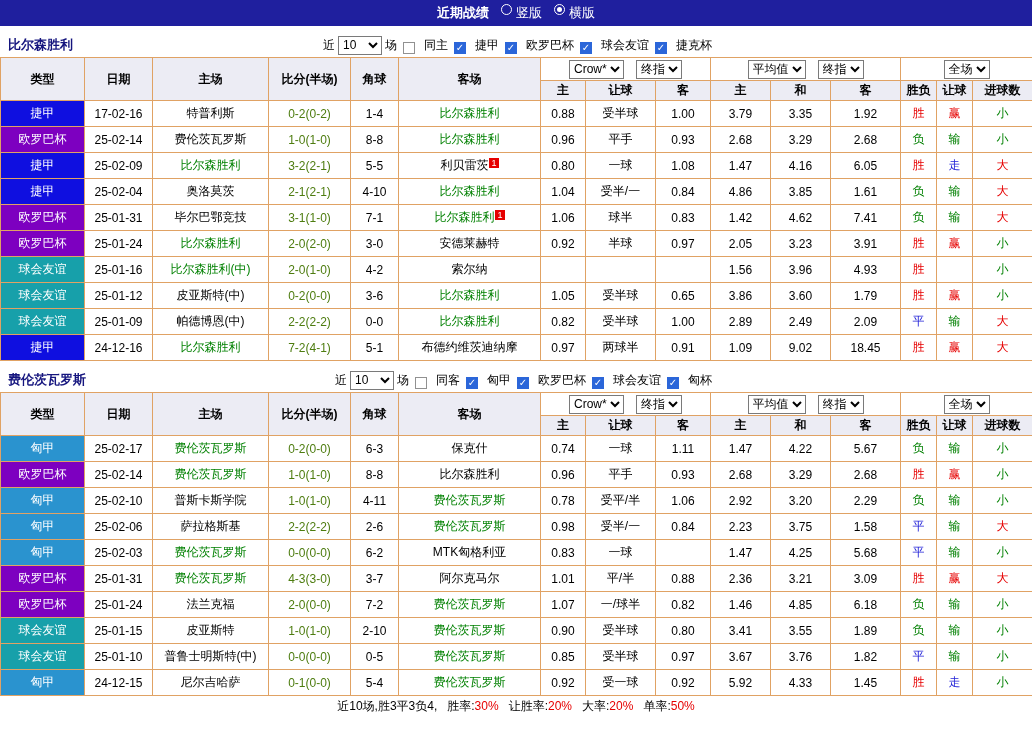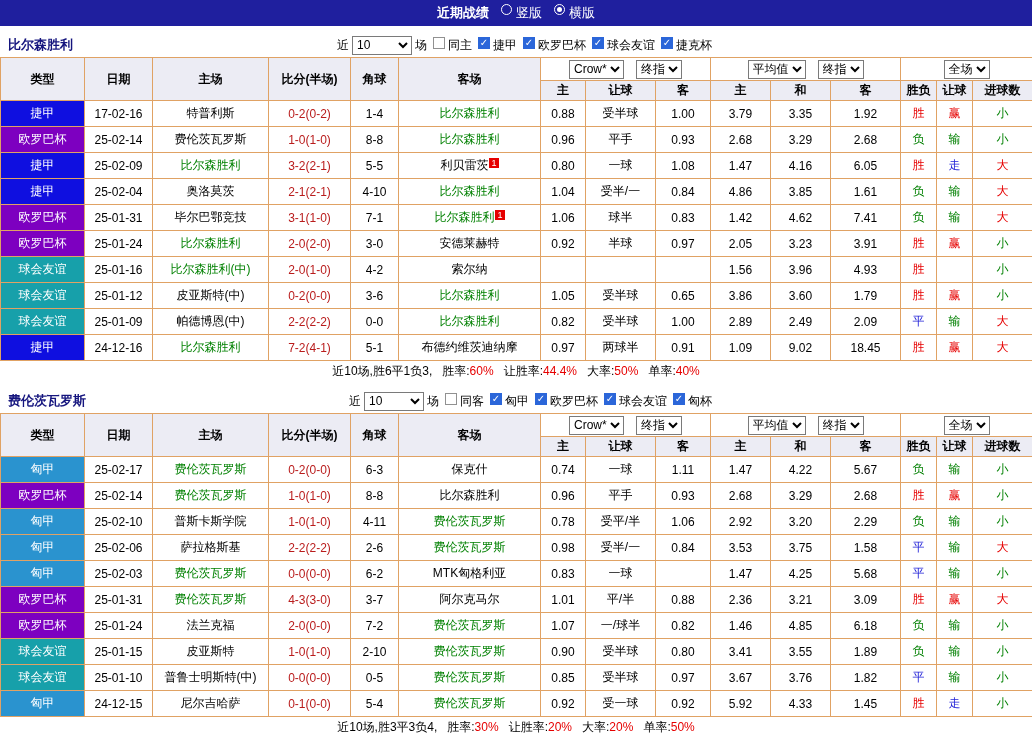--- a/index.html
+++ b/index.html
@@ -8,34 +8,34 @@
   .topbar{height:26px;background:#1f1f9e;color:#fff;display:flex;align-items:center;justify-content:center;gap:12px;font-size:13px}
   .ttl{font-weight:bold}
   .rlabel{display:inline-flex;align-items:flex-start;gap:4px;cursor:pointer}
   .radio{width:11px;height:11px;border:1px solid #fff;border-radius:50%;display:inline-block;position:relative}
   .radio.on::after{content:"";position:absolute;left:2px;top:2px;right:2px;bottom:2px;border-radius:50%;background:#fff}
   .section{margin-top:7px}
   .secbar{display:flex;align-items:center;height:24px;padding:0 8px}
   .secname{font-weight:bold;font-size:13px;color:#15157e}
   .filters{margin-left:auto;margin-right:312px;display:flex;align-items:center;gap:3px;white-space:nowrap}
   .sel{font-size:12px;height:19px;border:1px solid #7a7a7a;background:#fff}
-  .cntsel{width:60px}
-  .cb{display:inline-flex;align-items:flex-start;gap:3px;margin-left:3px;cursor:pointer}
+  .cntsel{width:44px}
+  .cb{display:inline-flex;align-items:flex-end;gap:9px;margin-left:3px;cursor:pointer}
   .box{width:12px;height:12px;border:1px solid #919191;background:#fff;font-size:10px;line-height:10px;color:#fff;display:inline-flex;align-items:center;justify-content:center}
   .box.on{background:#2b66d9;border-color:#2b66d9}
   table.grid{border-collapse:collapse;table-layout:fixed;width:1032px}
   .grid th,.grid td{border:1px solid #e0a264;text-align:center;white-space:nowrap;overflow:hidden}
   .grid thead th{background:#ececf4;font-weight:bold;font-size:12px}
   .grid .hr1 th{height:23px}
   .grid .hr2 th{height:20px}
   .grid th.ddc{background:#fff;font-weight:normal}
   .ddc .sel{margin:0 6px}
   .grid tbody td{height:26px;background:#fff}
   td.lg{color:#fff}
-  td.sc{color:#b91c1c}
+  td.sc{color:#4d7c0f}
   .tg{color:#008000}
   .rc{display:inline-block;background:#e60000;color:#fff;font-size:9px;line-height:10px;padding:0 2px;margin-left:1px;vertical-align:3px}
   .c-r{color:#e60000}
   .c-g{color:#008000}
   .c-b{color:#2424d8}
   .c-n{color:#000}
   .secfoot{height:21px;display:flex;align-items:center;justify-content:center;gap:10px;font-size:12px}
   .stat{white-space:nowrap}
 </style>
 </head>
@@ -291,27 +291,20 @@
             <td class="od">0.91</td>
             <td class="od">1.09</td>
             <td class="od">9.02</td>
             <td class="od">18.45</td>
             <td class="res c-r">胜</td>
             <td class="res c-r">赢</td>
             <td class="res c-r">大</td>
           </tr>
         </tbody>
       </table>
-      <div class="secfoot">
-        <span>近10场,胜6平1负3,</span>
-        <span class="stat"><span>胜率:</span><span class="c-r">60%</span></span>
-        <span class="stat"><span>让胜率:</span><span class="c-r">44.4%</span></span>
-        <span class="stat"><span>大率:</span><span class="c-r">50%</span></span>
-        <span class="stat"><span>单率:</span><span class="c-r">40%</span></span>
-      </div>
     </div>
     <div class="section">
       <div class="secbar">
         <span class="secname">费伦茨瓦罗斯</span>
         <div class="filters">
           <span>近</span>
           <select class="sel cntsel"><option>10</option></select>
           <span>场</span>
           <label class="cb">
             <span class="box"></span>
@@ -432,21 +425,21 @@
           <tr>
             <td class="lg" style="background: rgb(42, 147, 207);">匈甲</td>
             <td class="dt">25-02-06</td>
             <td class="team"><span class="">萨拉格斯基</span></td>
             <td class="sc">2-2(2-2)</td>
             <td class="cn">2-6</td>
             <td class="team"><span class="tg">费伦茨瓦罗斯</span></td>
             <td class="od">0.98</td>
             <td class="od">受半/一</td>
             <td class="od">0.84</td>
-            <td class="od">3.53</td>
+            <td class="od">2.23</td>
             <td class="od">3.75</td>
             <td class="od">1.58</td>
             <td class="res c-b">平</td>
             <td class="res c-g">输</td>
             <td class="res c-r">大</td>
           </tr>
           <tr>
             <td class="lg" style="background: rgb(42, 147, 207);">匈甲</td>
             <td class="dt">25-02-03</td>
             <td class="team"><span class="tg">费伦茨瓦罗斯</span></td>

